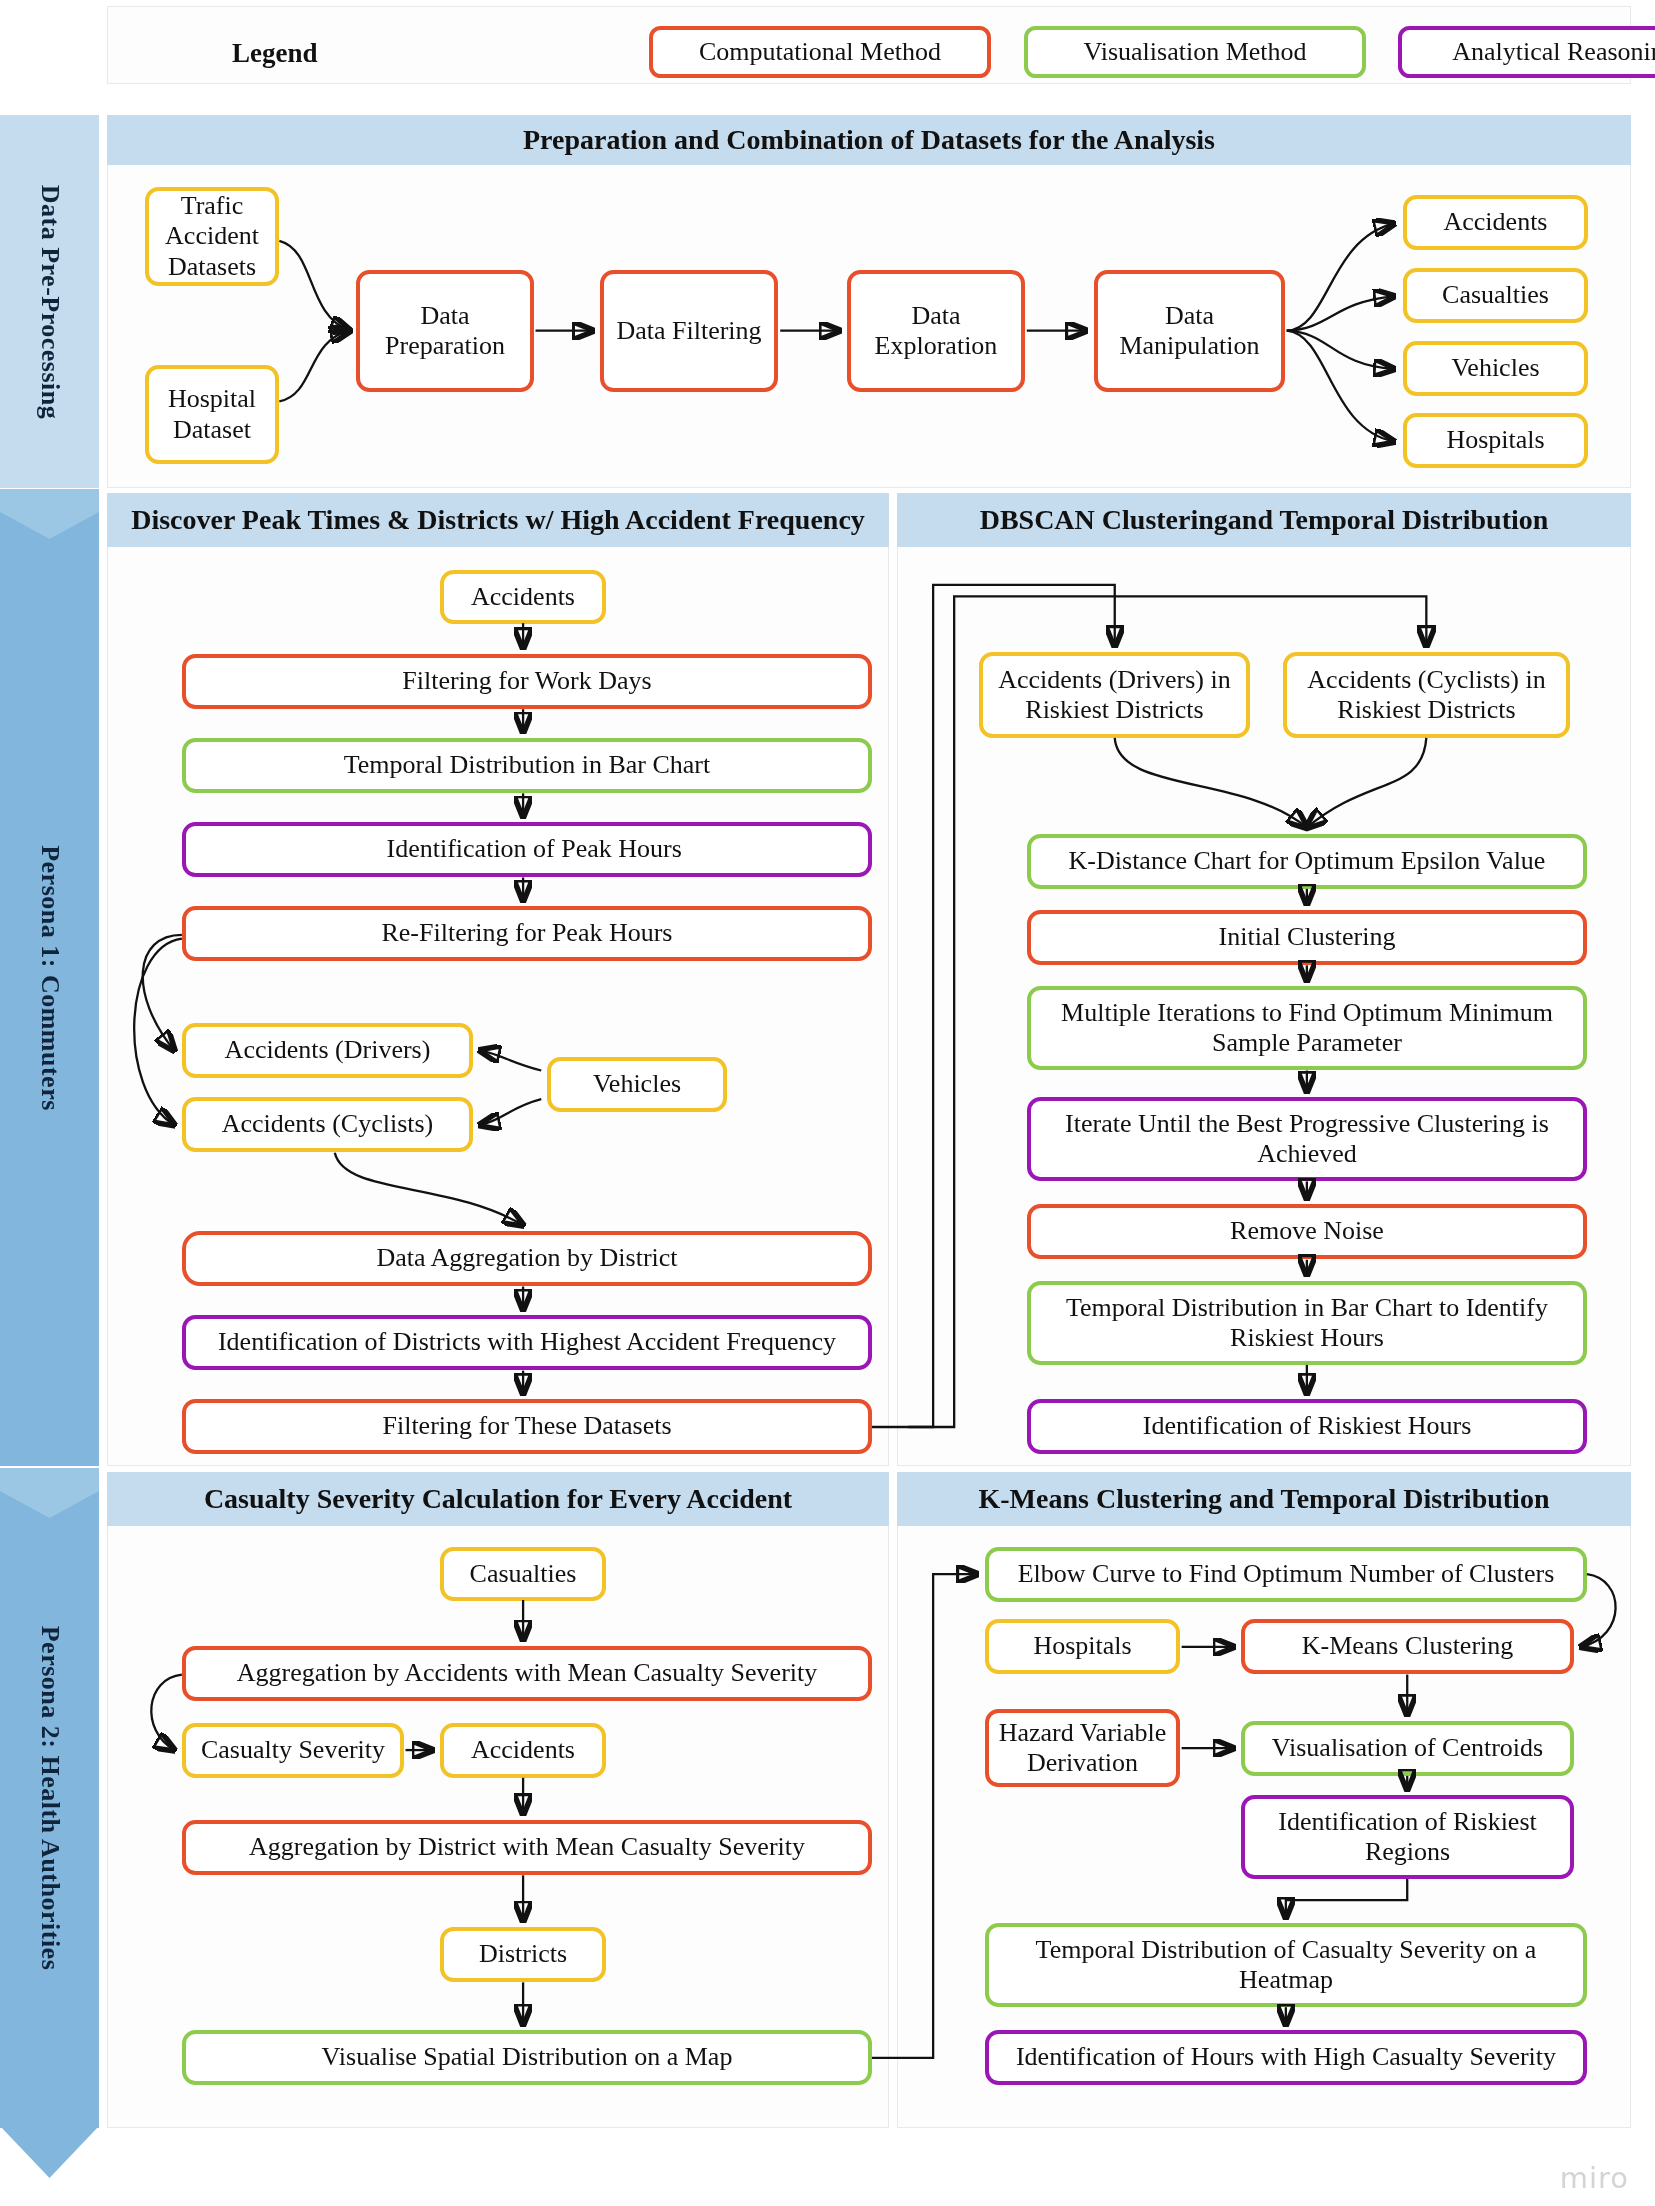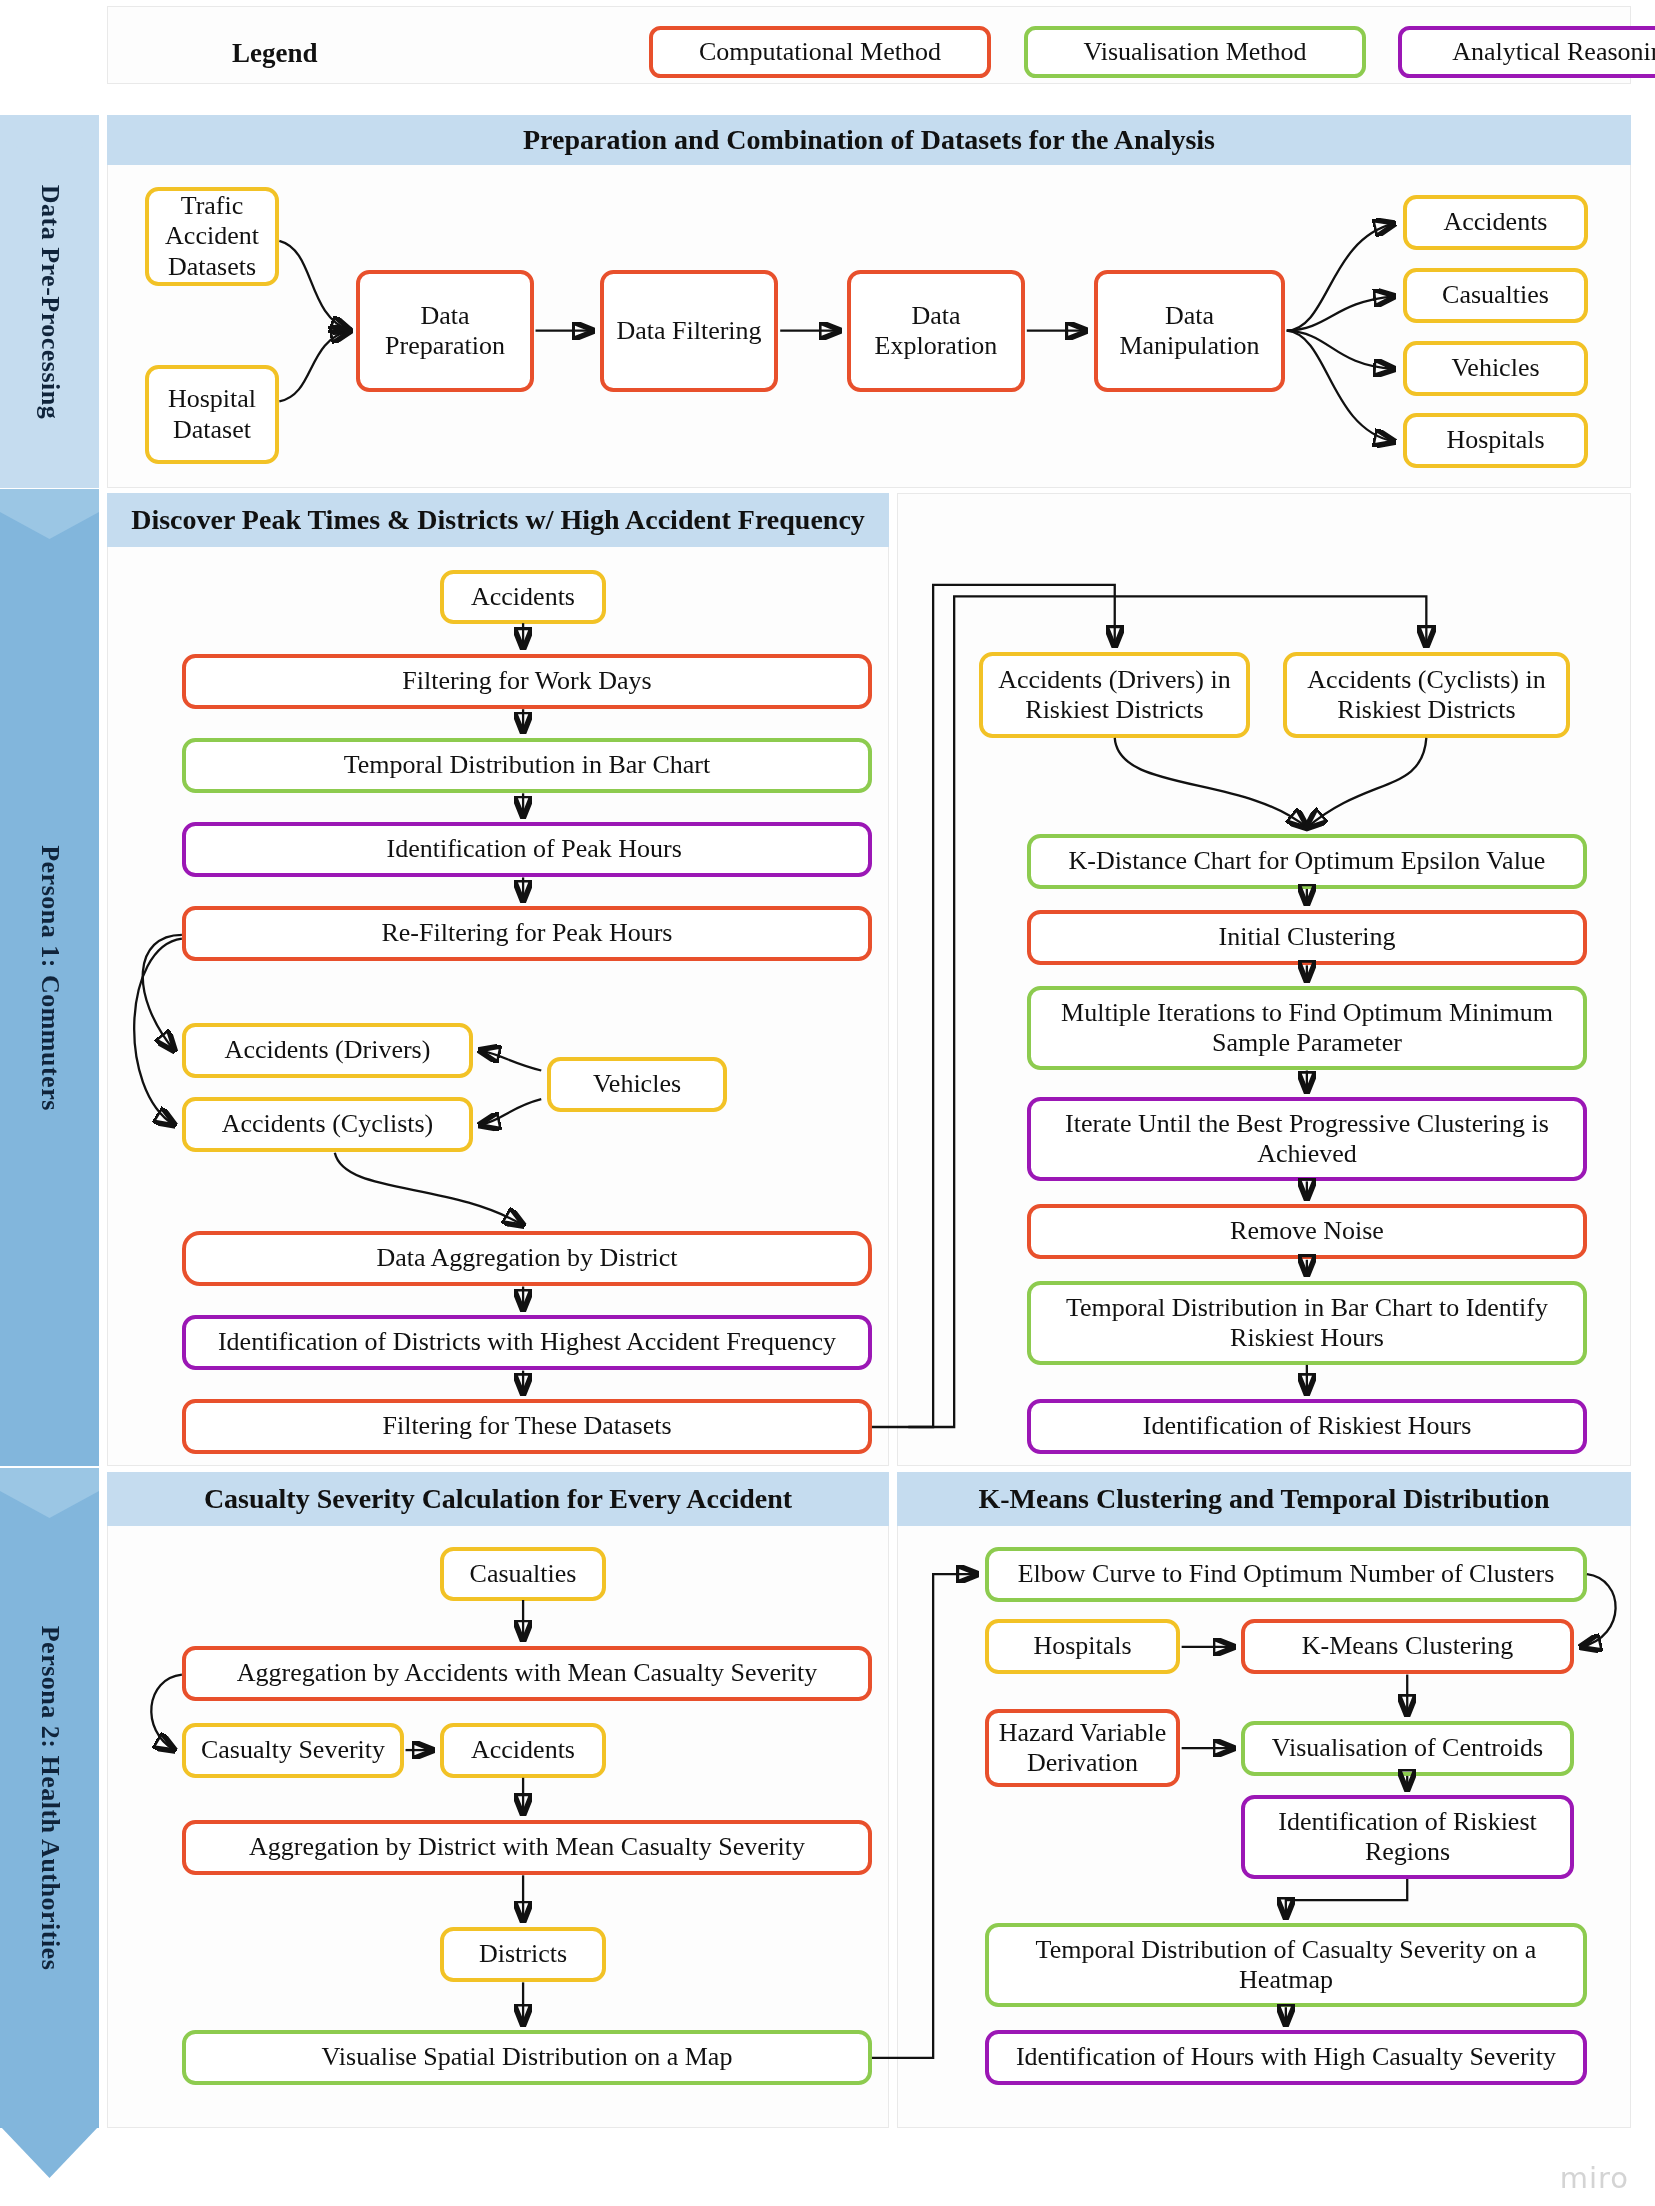--- a/index.html
+++ b/index.html
@@ -247,20 +247,21 @@
     <span>Data Aggregation by District</span>
   </div>
   <div class="node reason" style="left:182px;top:1315px;width:690px;height:55px;">
     <span>Identification of Districts with Highest Accident Frequency</span>
   </div>
   <div class="node method" style="left:182px;top:1399px;width:690px;height:55px;">
     <span>Filtering for These Datasets</span>
   </div>
 
   <div class="panel" style="left:897px;top:493px;width:734px;height:973px;"></div>
+  <div class="panel-header" style="left:897px;top:493px;width:734px;height:54px;">DBSCAN Clusteringand Temporal Distribution</div>
 
   <div class="node dataset" style="left:979px;top:652px;width:271px;height:86px;">
     <span>Accidents (Drivers) in Riskiest Districts</span>
   </div>
   <div class="node dataset" style="left:1283px;top:652px;width:287px;height:86px;">
     <span>Accidents (Cyclists) in Riskiest Districts</span>
   </div>
   <div class="node visual" style="left:1027px;top:834px;width:560px;height:55px;">
     <span>K-Distance Chart for Optimum Epsilon Value</span>
   </div>

